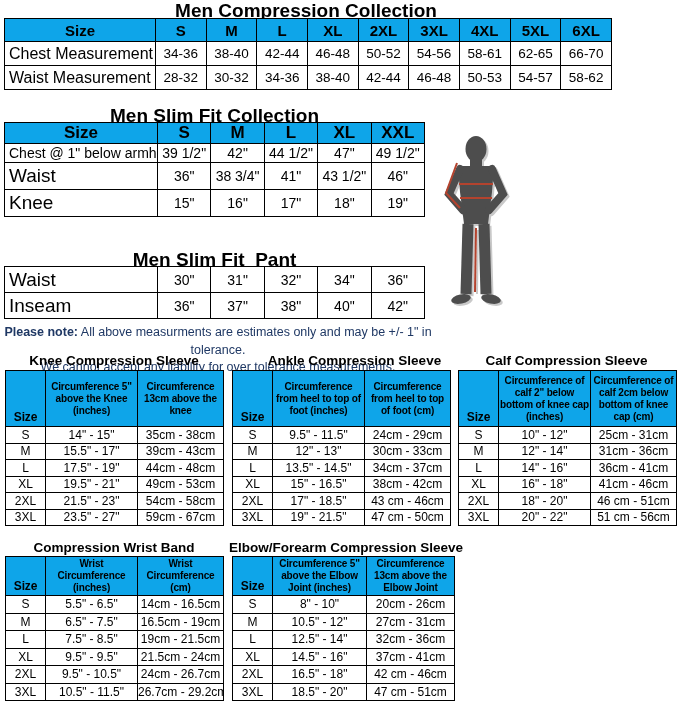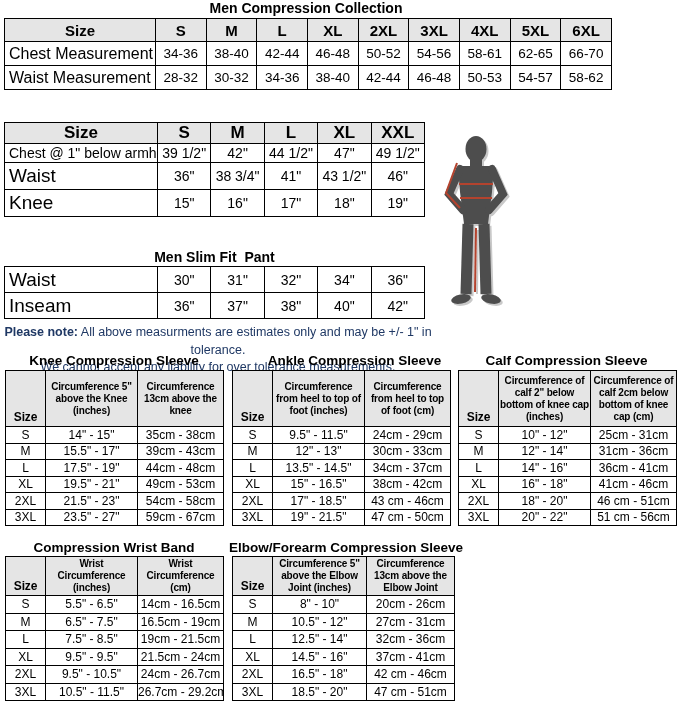--- a/index.html
+++ b/index.html
@@ -5,26 +5,26 @@
   * { margin:0; padding:0; box-sizing:border-box; }
   html,body { background:#ffffff; }
   body {
     width:679px; height:708px;
     font-family:"Liberation Sans", sans-serif;
     color:#000;
   }
   .stage { position:relative; width:679px; height:708px; background:#fff; overflow:hidden; }
   .abs { position:absolute; }
   .title { font-weight:bold; text-align:center; white-space:pre; }
-  .title.big { font-size:14px; }
+  .title.big { font-size:19px; }
   .title.sm  { font-size:13.5px; }
 
   table { border-collapse:collapse; table-layout:fixed; border:1px solid #000; }
   th, td { border:1.5px solid #000; overflow:hidden; }
-  th { background:#e5e5e5; font-weight:bold; text-align:center; }
+  th { background:#0ea5e9; font-weight:bold; text-align:center; }
   td { text-align:center; white-space:nowrap; }
 
   
   .big-table td.lab { text-align:left; padding-left:4px; }
 
   #t1 { width:608px; }
   #t1 th { height:23px; font-size:15px; }
   #t1 td { height:24px; font-size:13.5px; }
   #t1 td.lab { font-size:16px;border-radius:12px; }
 
@@ -100,20 +100,21 @@
           <td>38-40</td>
           <td>42-44</td>
           <td>46-48</td>
           <td>50-53</td>
           <td>54-57</td>
           <td>58-62</td>
         </tr>
       </tbody>
   </table>
 
+  <div class="abs title big" style="left:4px; top:105; width:421px; top:105px;">Men Slim Fit Collection</div>
   <table id="t2" class="abs big-table" style="left:4px; top:122px;">
     <colgroup>
         <col style="width:153px;">
       </colgroup>
     <thead>
       <tr>
         <th>Size</th>
         <th>S</th>
         <th>M</th>
         <th>L</th>

